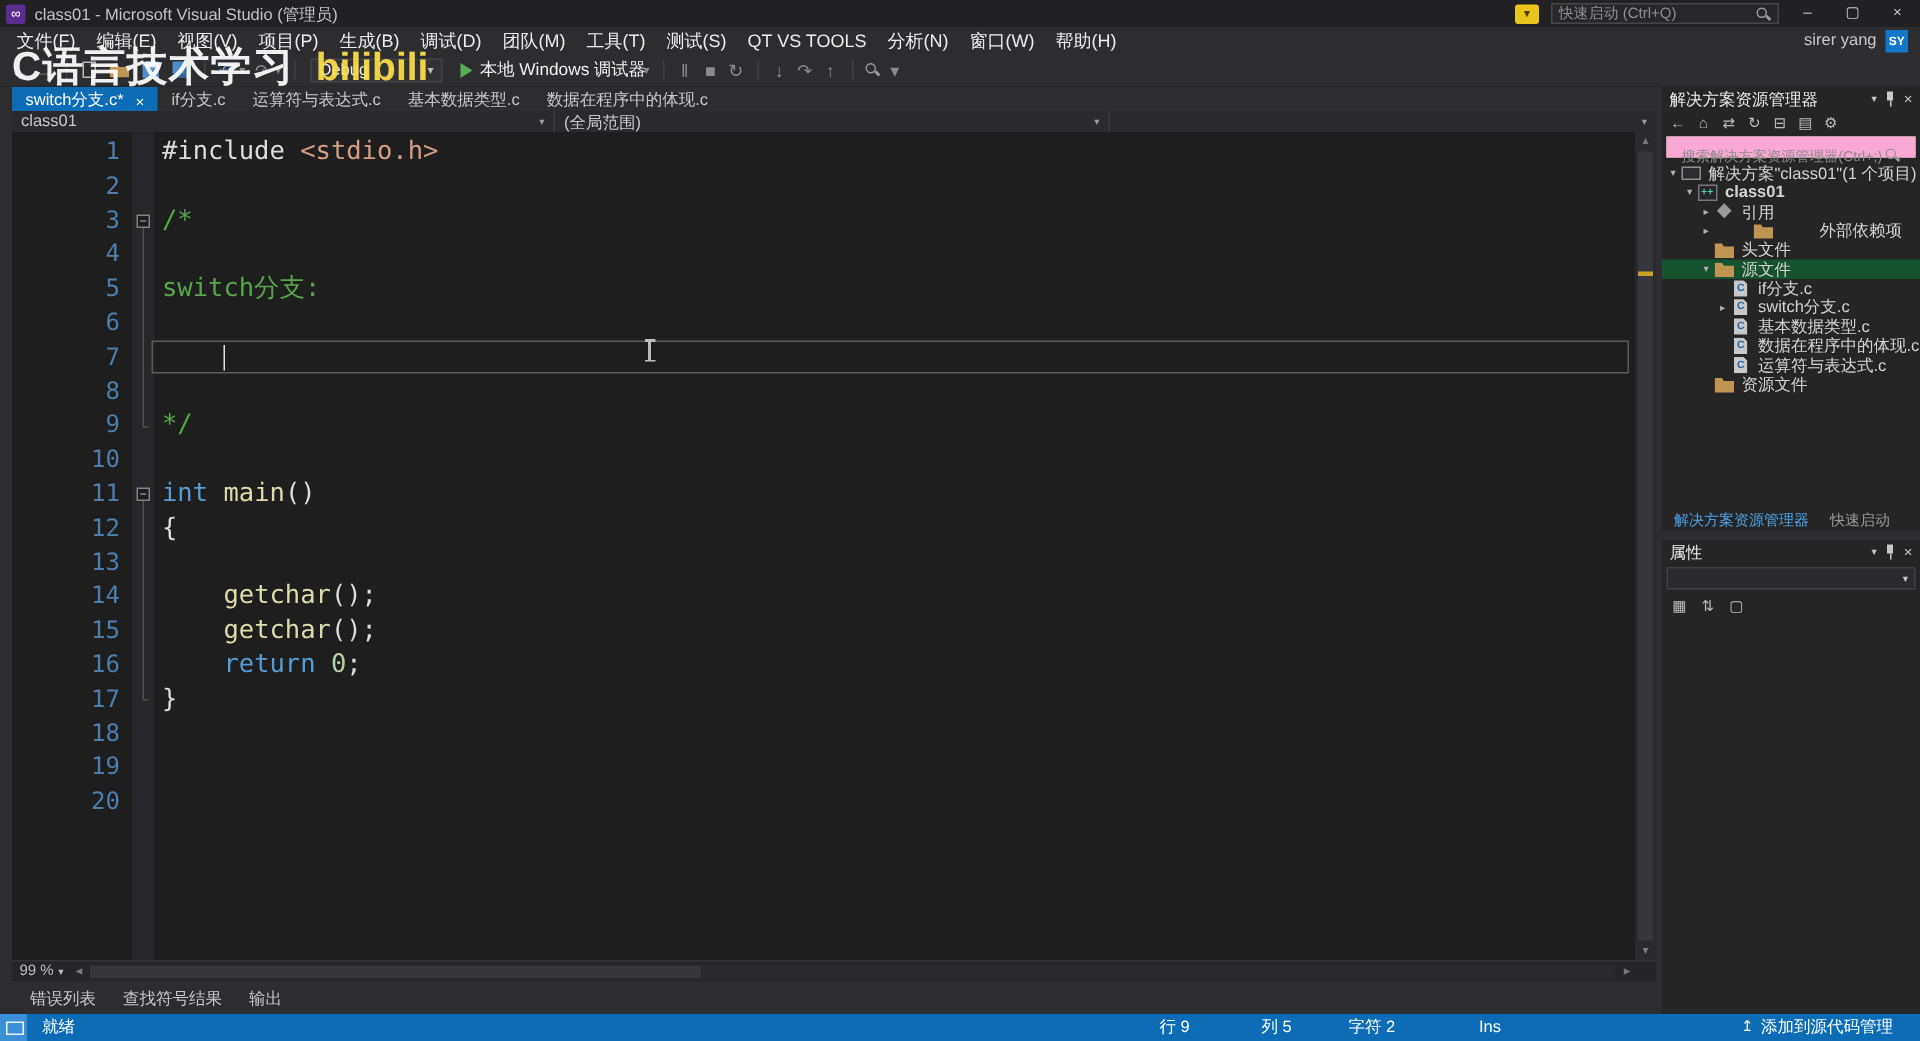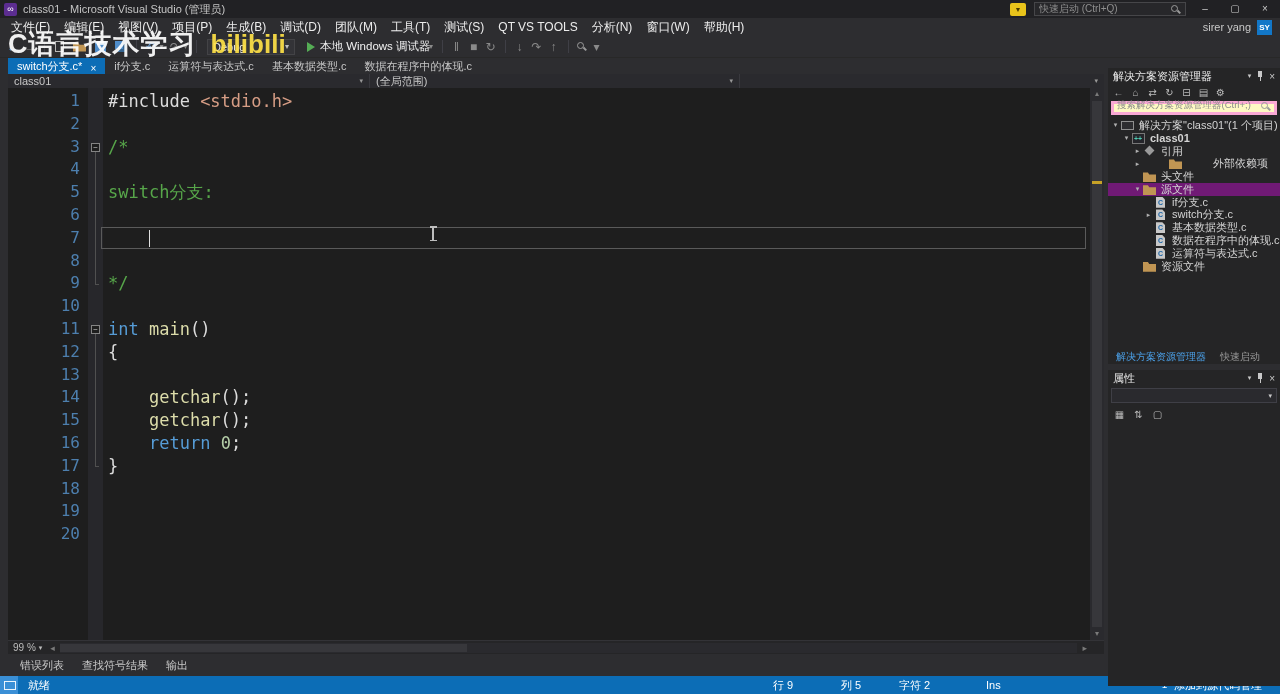--- a/index.html
+++ b/index.html
@@ -130,40 +130,40 @@
                    border:1px solid #eaf4fc}
   .st-ready{position:absolute;left:28px}
   .st-line{position:absolute;left:773px}
   .st-col{position:absolute;left:841px}
   .st-char{position:absolute;left:899px}
   .st-ins{position:absolute;left:986px}
   .st-scm{position:absolute;right:18px;display:flex;align-items:center;gap:5px}
   .st-scm .ico{font-size:10px}
 
   
-  #rightpanel{position:absolute;left:1108px;top:68px;width:172px;height:618px;background:#252526}
+  #rightpanel{position:absolute;left:1108px;top:58px;width:172px;height:618px;background:#252526}
   .pane-title{position:absolute;left:0;right:0;height:16px;display:flex;align-items:center;
               padding:0 5px;gap:5px}
   .pane-title-label{flex:1;color:#eaeaea;font-size:11px;white-space:nowrap;overflow:hidden}
   .chev{font-size:7px;color:#c8c8c8}
   .pin{position:relative;width:8px;height:11px}
   .pin::before{content:'';position:absolute;left:2px;top:0;width:4px;height:6px;background:#c8c8c8}
   .pin::after{content:'';position:absolute;left:3.5px;top:6px;width:1px;height:4px;background:#c8c8c8}
   .xclose{font-size:10px;color:#c8c8c8}
   #se-title{top:0}
   #se-toolbar{position:absolute;top:16px;left:0;right:0;height:16px;display:flex;align-items:center;
               gap:6px;padding:0 5px;color:#bdbdbd;font-size:10px}
   .sei{min-width:11px;text-align:center}
   #se-search{position:absolute;top:33px;left:3px;right:3px;height:14px;background:#fef9c3;
-             border:3px solid #f9a8d4;display:flex;align-items:flex-end;padding:0 3px}
+             border:7px solid #f9a8d4;display:flex;align-items:flex-start;padding:0 3px}
   .search-ph{flex:1;font-size:9.5px;color:#8c8c8c;white-space:nowrap;overflow:hidden}
   #se-tree{position:absolute;top:51px;left:0;right:0}
   .trow{display:flex;align-items:center;height:12.8px;font-size:11px;color:#d4d4d4;
         white-space:nowrap;overflow:hidden}
-  .trow.sel{background:#701a75}
+  .trow.sel{background:#14532d}
   .tarrow{width:9px;flex:none;font-size:7px;color:#b0b0b0;text-align:center}
   .tlabel{padding-left:2px}
   .ti{width:13px;height:11px;flex:none;margin:0 3px 0 1px;position:relative}
   .ti-folder{background:var(--folder);clip-path:polygon(0 12%,38% 12%,48% 30%,100% 30%,100% 100%,0 100%)}
   .ti-solution{height:9px;margin-top:1px;background:#2d2d30;border:1px solid #8f8f8f}
   .ti-project{background:#25252a;border:1px solid #777}
   .ti-project::after{content:'++';position:absolute;left:1px;top:1px;color:#4ec9b0;font-size:7px;
                      line-height:8px;font-weight:bold}
   .ti-cfile{width:9px;height:11px;margin:0 5px 0 3px;background:#c8c8c8;
             clip-path:polygon(0 0,70% 0,100% 25%,100% 100%,0 100%)}

